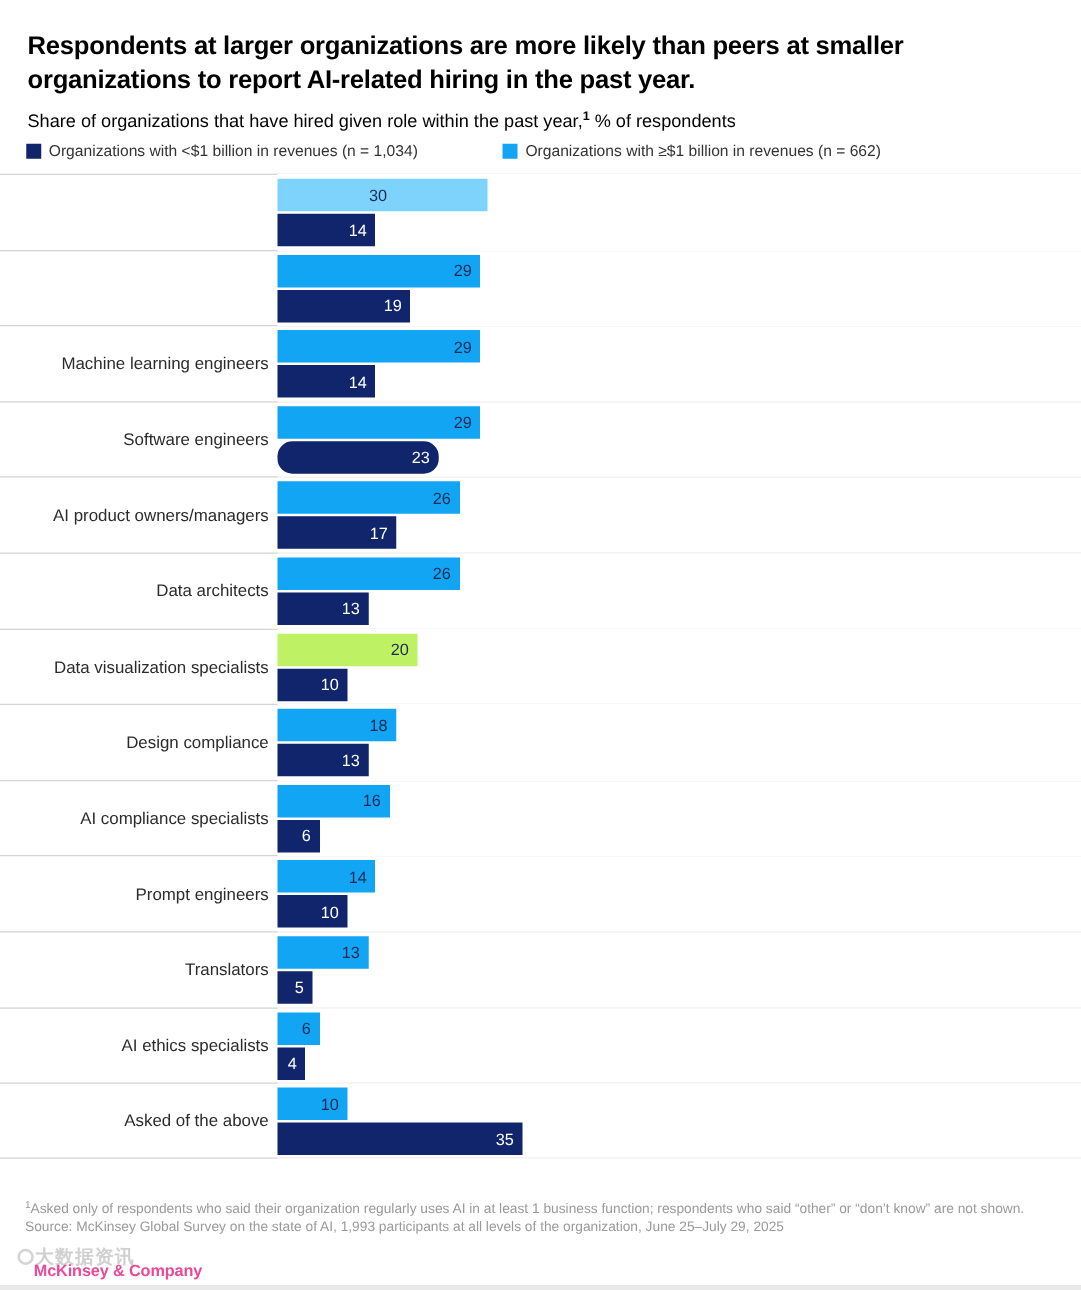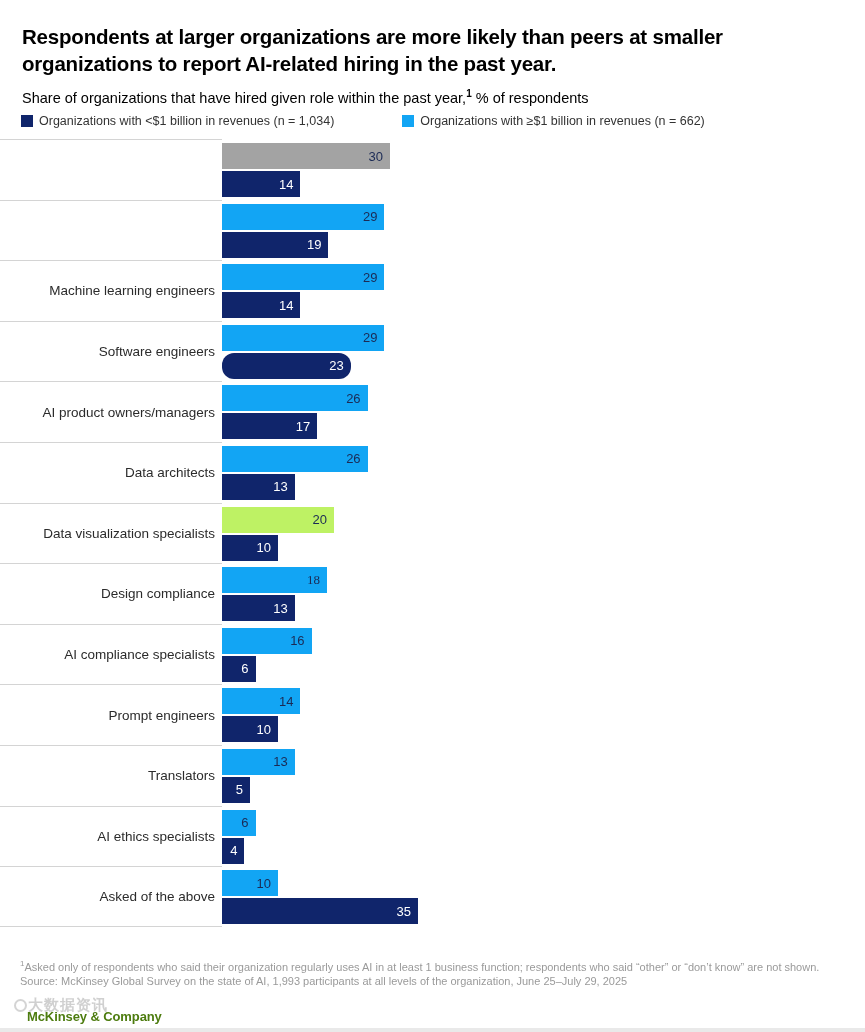--- a/index.html
+++ b/index.html
@@ -127,21 +127,21 @@
     position: absolute;
     left: 0; top: 1028px;
     width: 865px; height: 4px;
     background: #e9e9e9;
   }
   .logo {
     position: absolute;
     left: 27px; top: 1009px;
     font-size: 13px;
     font-weight: 700;
-    color: #4d7c0f;
+    color: #ec4899;
     letter-spacing: -0.1px;
   }
   .watermark {
     position: absolute;
     left: 14px; top: 996px;
     font-size: 15px;
     color: rgba(170,170,170,0.55);
     font-weight: 700;
     letter-spacing: 1px;
     pointer-events: none;
@@ -176,21 +176,21 @@
       <span class="swatch" style="background: rgb(18, 165, 244);"></span>
       <span class="legend-label">Organizations with ≥$1 billion in revenues (n = 662)</span>
     </div>
   </div>
 
   <div class="chart" id="chart">
       <div class="row">
         <div class="sep-mask"></div>
         <div class="bars">
           <div class="bar-wrap upper" style="width: 168px;">
-            <div class="bar" style="background: #a3a3a3; width: 100%;">
+            <div class="bar" style="background: #7dd3fc; width: 100%; justify-content: center;">
               <span class="val inside-light">30</span>
             </div>
           </div>
           <div class="bar-wrap lower" style="width: 78.4px;">
             <div class="bar" style="background: rgb(16, 37, 107); width: 100%;">
               <span class="val inside-dark">14</span>
             </div>
           </div>
         </div>
       </div>
@@ -286,21 +286,21 @@
             <div class="bar" style="background: rgb(16, 37, 107); width: 100%;">
               <span class="val inside-dark">10</span>
             </div>
           </div>
         </div>
       </div>
       <div class="row">
         <div class="sep-mask"></div>
         <div class="row-label">Design compliance</div>
         <div class="bars">
-          <div class="bar-wrap upper" style="width: 105px; font-family: Liberation Serif, serif;">
+          <div class="bar-wrap upper" style="width: 95px;">
             <div class="bar" style="background: rgb(18, 165, 244); width: 100%;">
               <span class="val inside-light">18</span>
             </div>
           </div>
           <div class="bar-wrap lower" style="width: 72.8px;">
             <div class="bar" style="background: rgb(16, 37, 107); width: 100%;">
               <span class="val inside-dark">13</span>
             </div>
           </div>
         </div>

